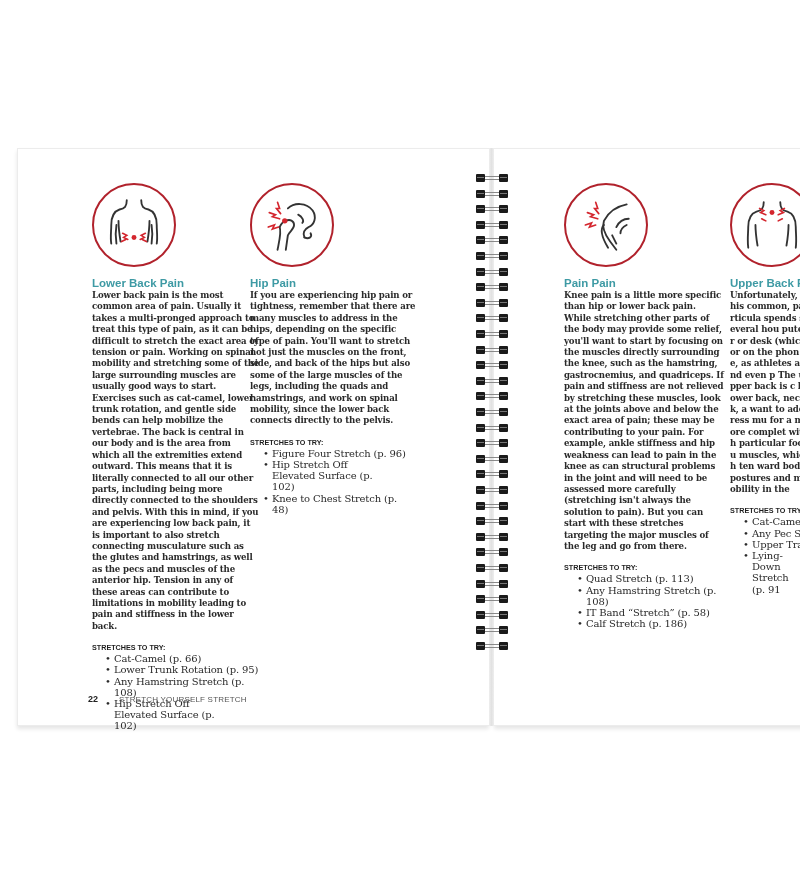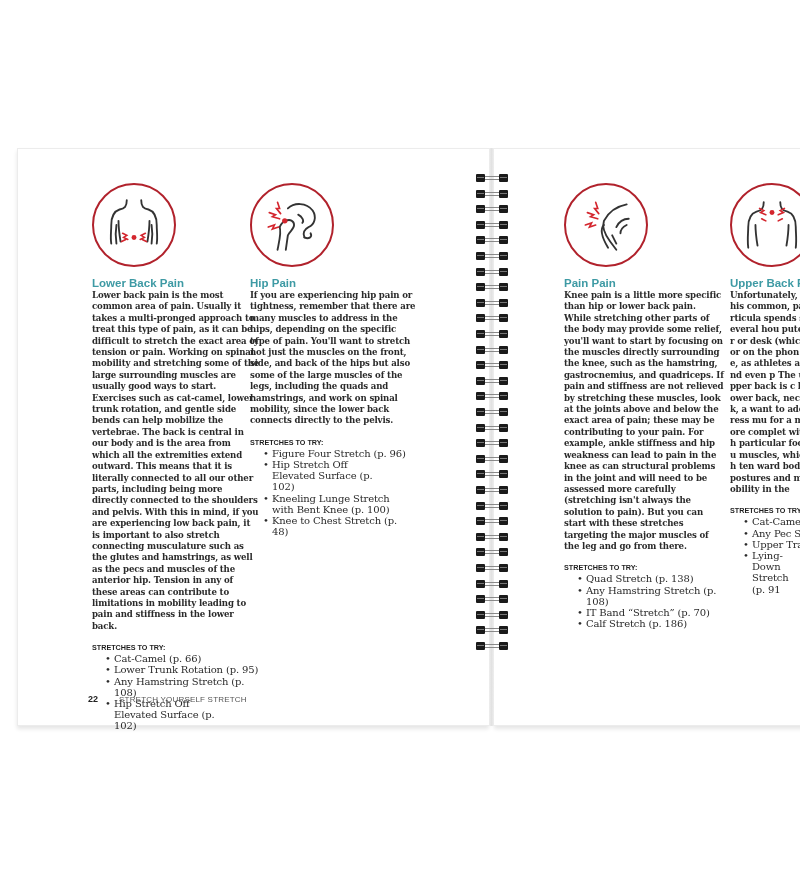--- a/index.html
+++ b/index.html
@@ -305,21 +305,20 @@
         </g>
         <circle cx="23" cy="26" r="2.6" fill="#d4262e" stroke="none"></circle>
       </svg>
     </div>
     <div class="heading">Hip Pain</div>
     <div class="body-text">If you are experiencing hip pain or tightness, remember that there are many muscles to address in the hips, depending on the specific type of pain. You'll want to stretch not just the muscles on the front, side, and back of the hips but also some of the large muscles of the legs, including the quads and hamstrings, and work on spinal mobility, since the lower back connects directly to the pelvis.</div>
     <div class="stretch-title">STRETCHES TO TRY:</div>
     <ul class="stretch-list">
       <li>Figure Four Stretch (p. 96)</li>
       <li style="width:115px;">Hip Stretch Off Elevated Surface (p. 102)</li>
-      <li style="width:130px;">Kneeling Lunge Stretch with Bent Knee (p. 100)</li>
       <li>Knee to Chest Stretch (p. 48)</li>
     </ul>
   </div>
 
   <div class="col" style="left:564px; top:183px; width:160px;">
     <div class="icon-circle">
       <svg viewBox="0 0 60 60" fill="none" stroke="#333" stroke-width="1.8" stroke-linecap="round">
         <path d="M50 10 C40 12 32 18 28 26 C26 32 28 38 34 46 L40 54"></path>
         <path d="M52 24 C46 24 42 28 40 32"></path>
         <path d="M50 30 C46 32 44 34 44 38"></path>
@@ -329,23 +328,23 @@
           <path d="M12 18 L18 20 L15 22 L22 24"></path>
           <path d="M20 8 L22 14 L19 14 L23 19"></path>
           <path d="M10 30 L16 28 L14 32 L20 30"></path>
         </g>
       </svg>
     </div>
     <div class="heading">Pain Pain</div>
     <div class="body-text">Knee pain is a little more specific than hip or lower back pain. While stretching other parts of the body may provide some relief, you'll want to start by focusing on the muscles directly surrounding the knee, such as the hamstring, gastrocnemius, and quadriceps. If pain and stiffness are not relieved by stretching these muscles, look at the joints above and below the exact area of pain; these may be contributing to your pain. For example, ankle stiffness and hip weakness can lead to pain in the knee as can structural problems in the joint and will need to be assessed more carefully (stretching isn't always the solution to pain). But you can start with these stretches targeting the major muscles of the leg and go from there.</div>
     <div class="stretch-title">STRETCHES TO TRY:</div>
     <ul class="stretch-list">
-      <li>Quad Stretch (p. 138)</li>
+      <li>Quad Stretch (p. 113)</li>
       <li>Any Hamstring Stretch (p. 108)</li>
-      <li>IT Band “Stretch” (p. 70)</li>
+      <li>IT Band “Stretch” (p. 58)</li>
       <li>Calf Stretch (p. 186)</li>
     </ul>
   </div>
 
   <div class="col" style="left:730px; top:183px; width:160px;">
     <div class="icon-circle">
       <svg viewBox="0 0 60 60" fill="none" stroke="#333" stroke-width="1.8" stroke-linecap="round">
         <path d="M22 8 C22 14 20 16 15 17 C9 19 7 24 7 32 C7 38 6 44 7 52"></path>
         <path d="M38 8 C38 14 40 16 45 17 C51 19 53 24 53 32 C53 38 54 44 53 52"></path>
         <path d="M14 30 C14 38 15 44 16 50"></path>

